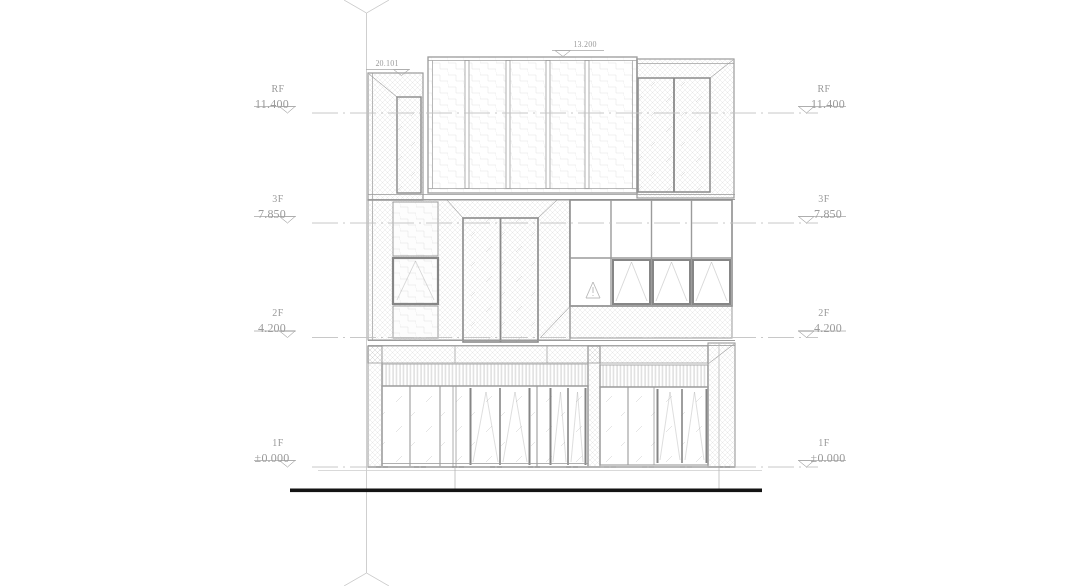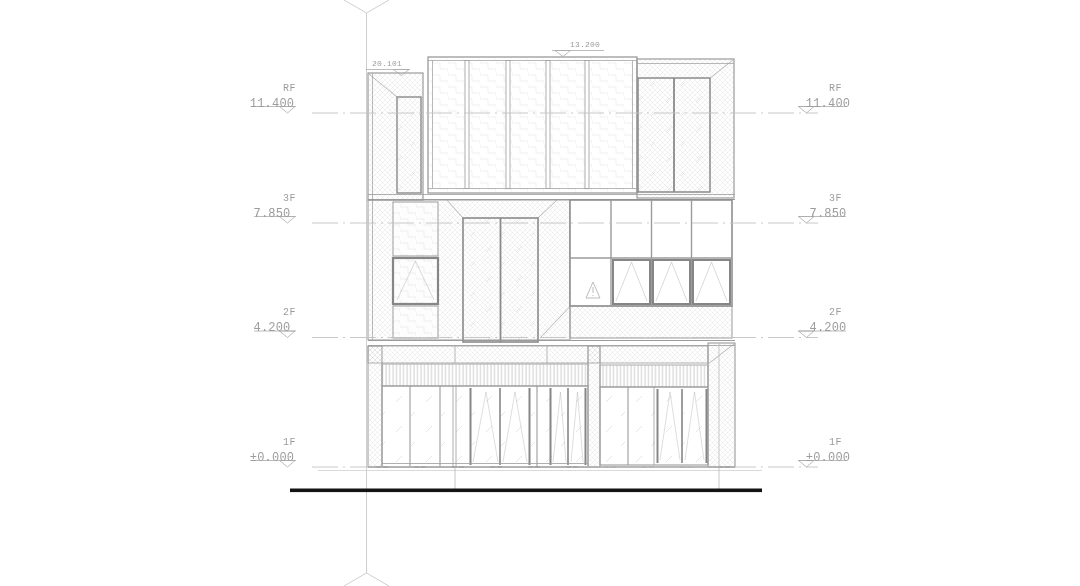--- a/index.html
+++ b/index.html
@@ -4,24 +4,24 @@
 <style>
   html,body{margin:0;padding:0;}
   body{
     width:1080px;height:586px;position:relative;background:#ffffff;overflow:hidden;
     font-family:"Liberation Sans", sans-serif;
   }
   .stage{position:absolute;left:0;top:0;width:1080px;height:586px;}
   svg{position:absolute;left:0;top:0;}
   .lbl{
     position:absolute;color:#9c9c9c;text-align:center;
-    font-family:Liberation Mono, monospace;
+    font-family:Liberation Serif, serif;
     white-space:nowrap;line-height:1;
   }
-  .lvl-name{font-size:10px;letter-spacing:0.5px;text-align:right;}
+  .lvl-name{font-size:10px;letter-spacing:0.5px;}
   .lvl-val{font-size:12px;letter-spacing:0.2px;}
   .dim-val{font-size:8px;letter-spacing:0.2px;}
 </style>
 </head>
 <body>
 
 <div class="stage">
 
 <svg width="1080" height="586" viewBox="0 0 1080 586">
   <defs>

